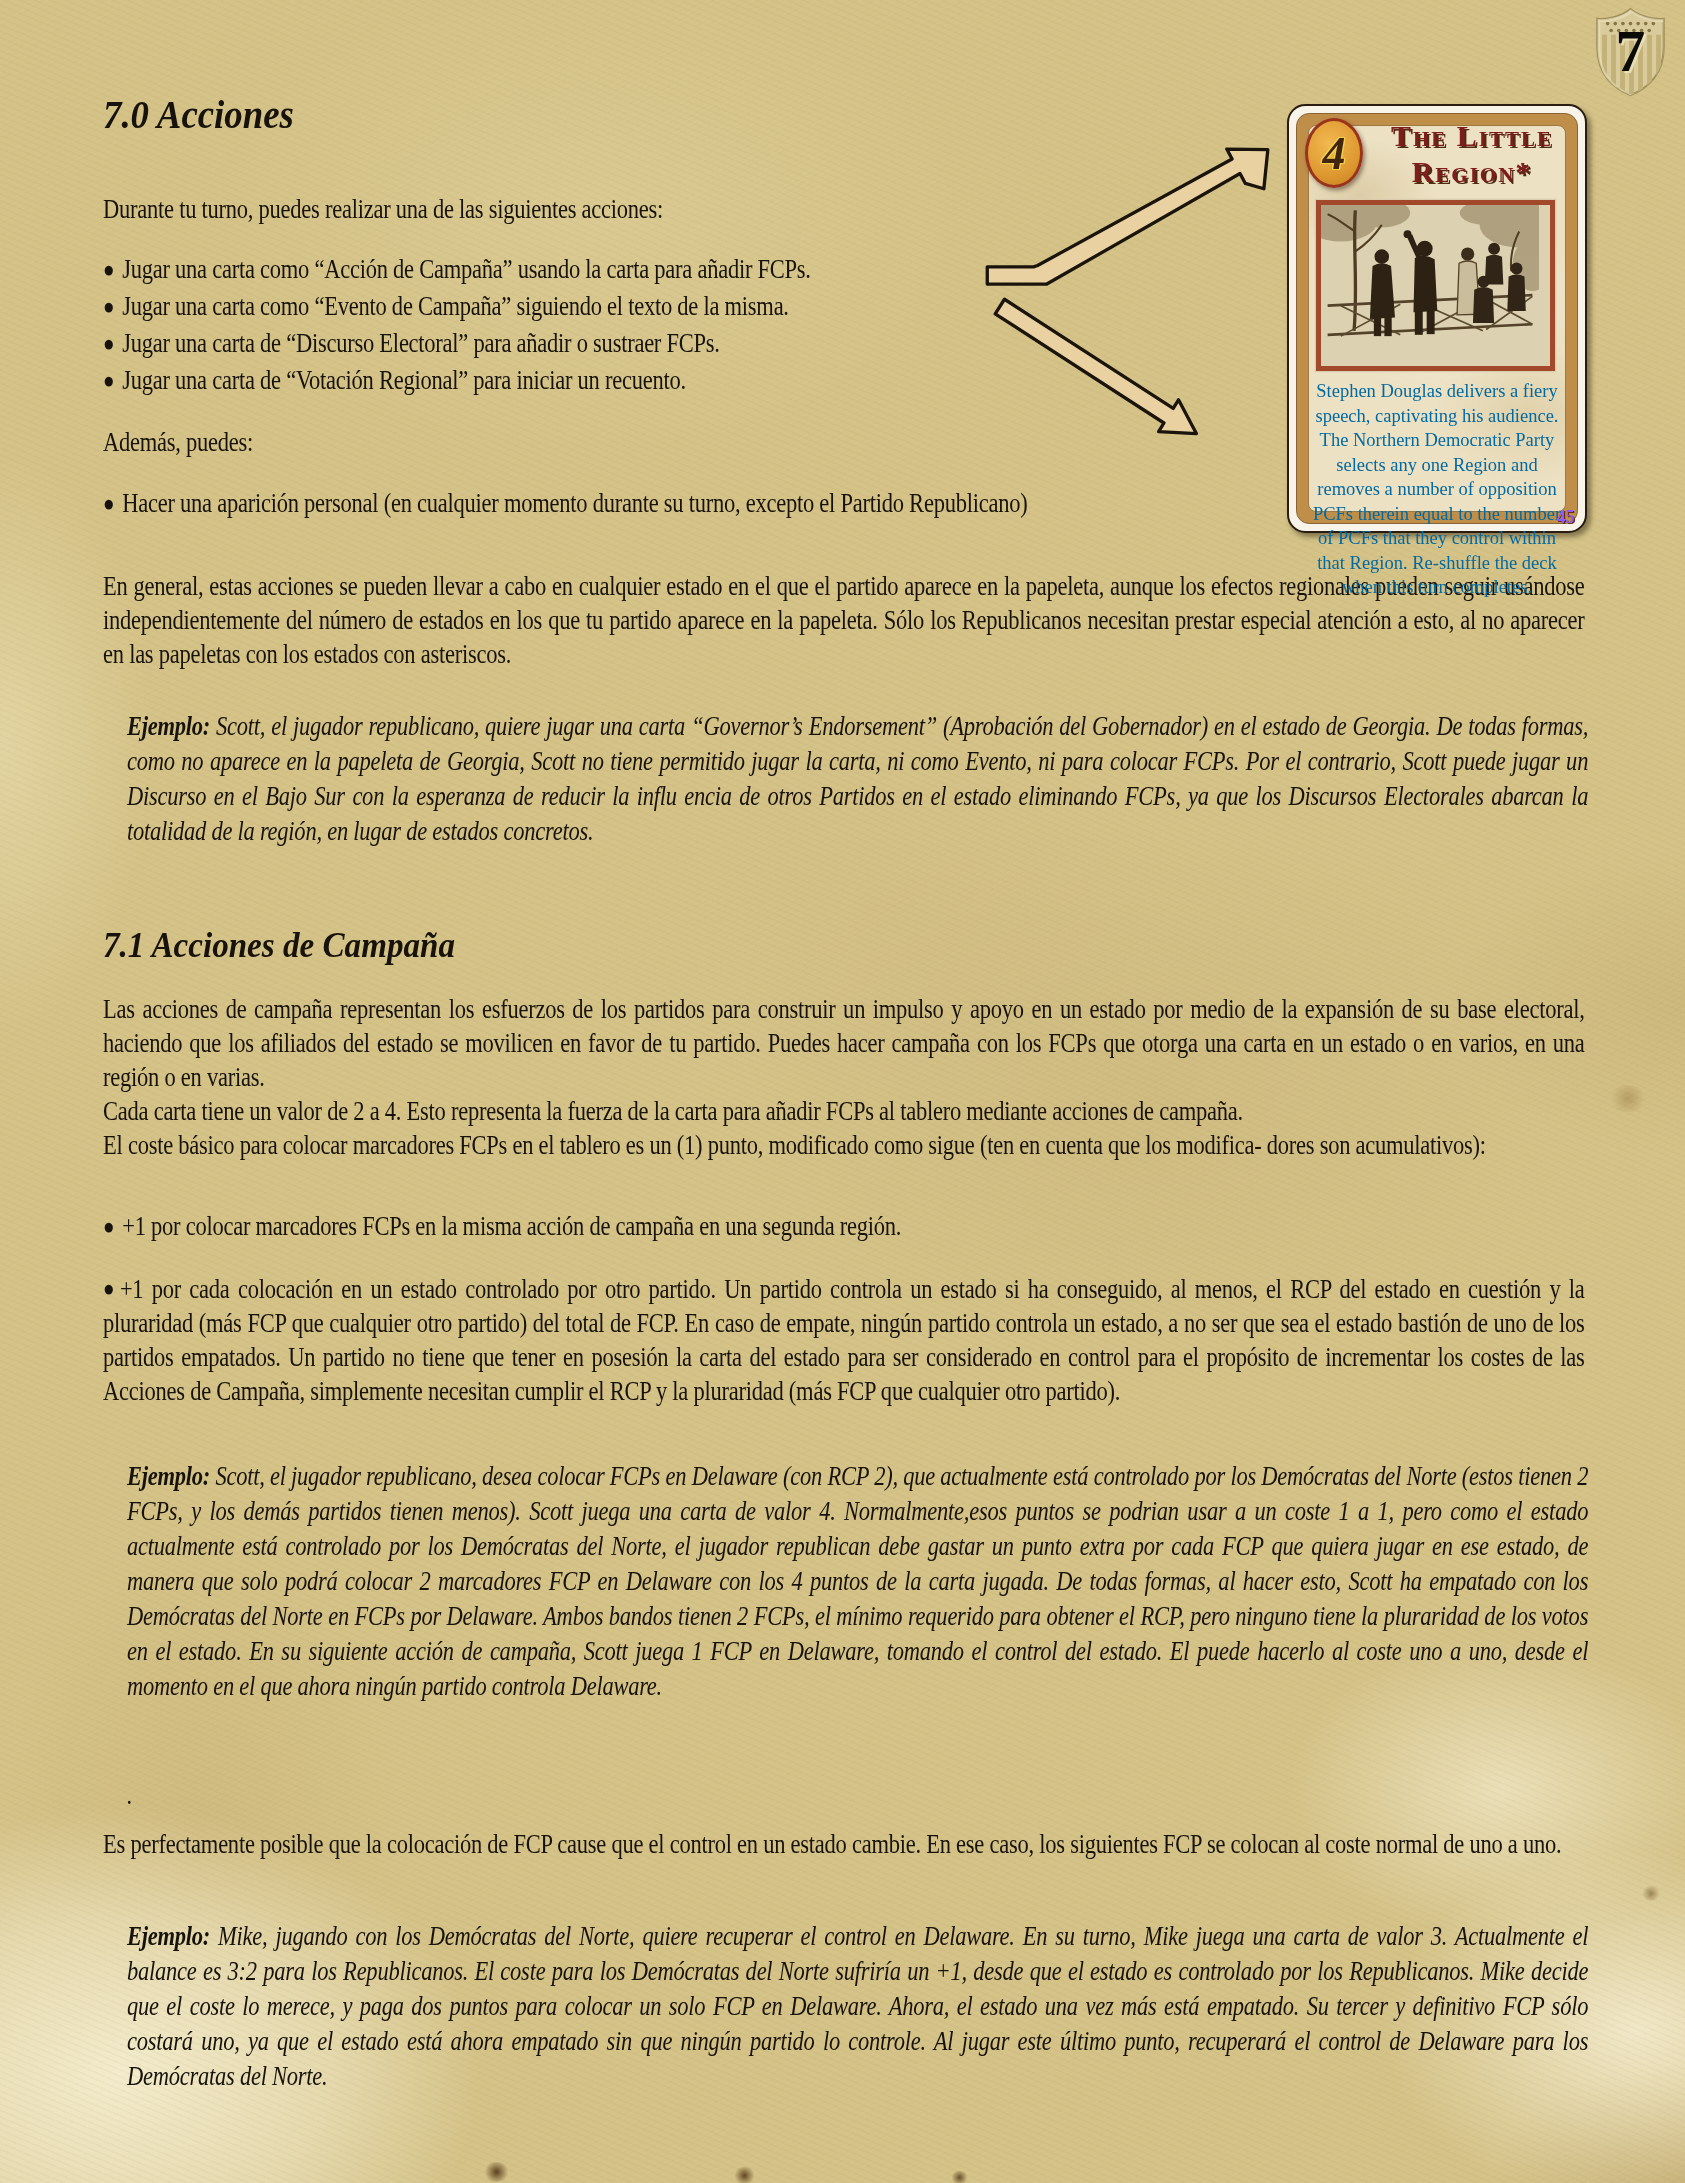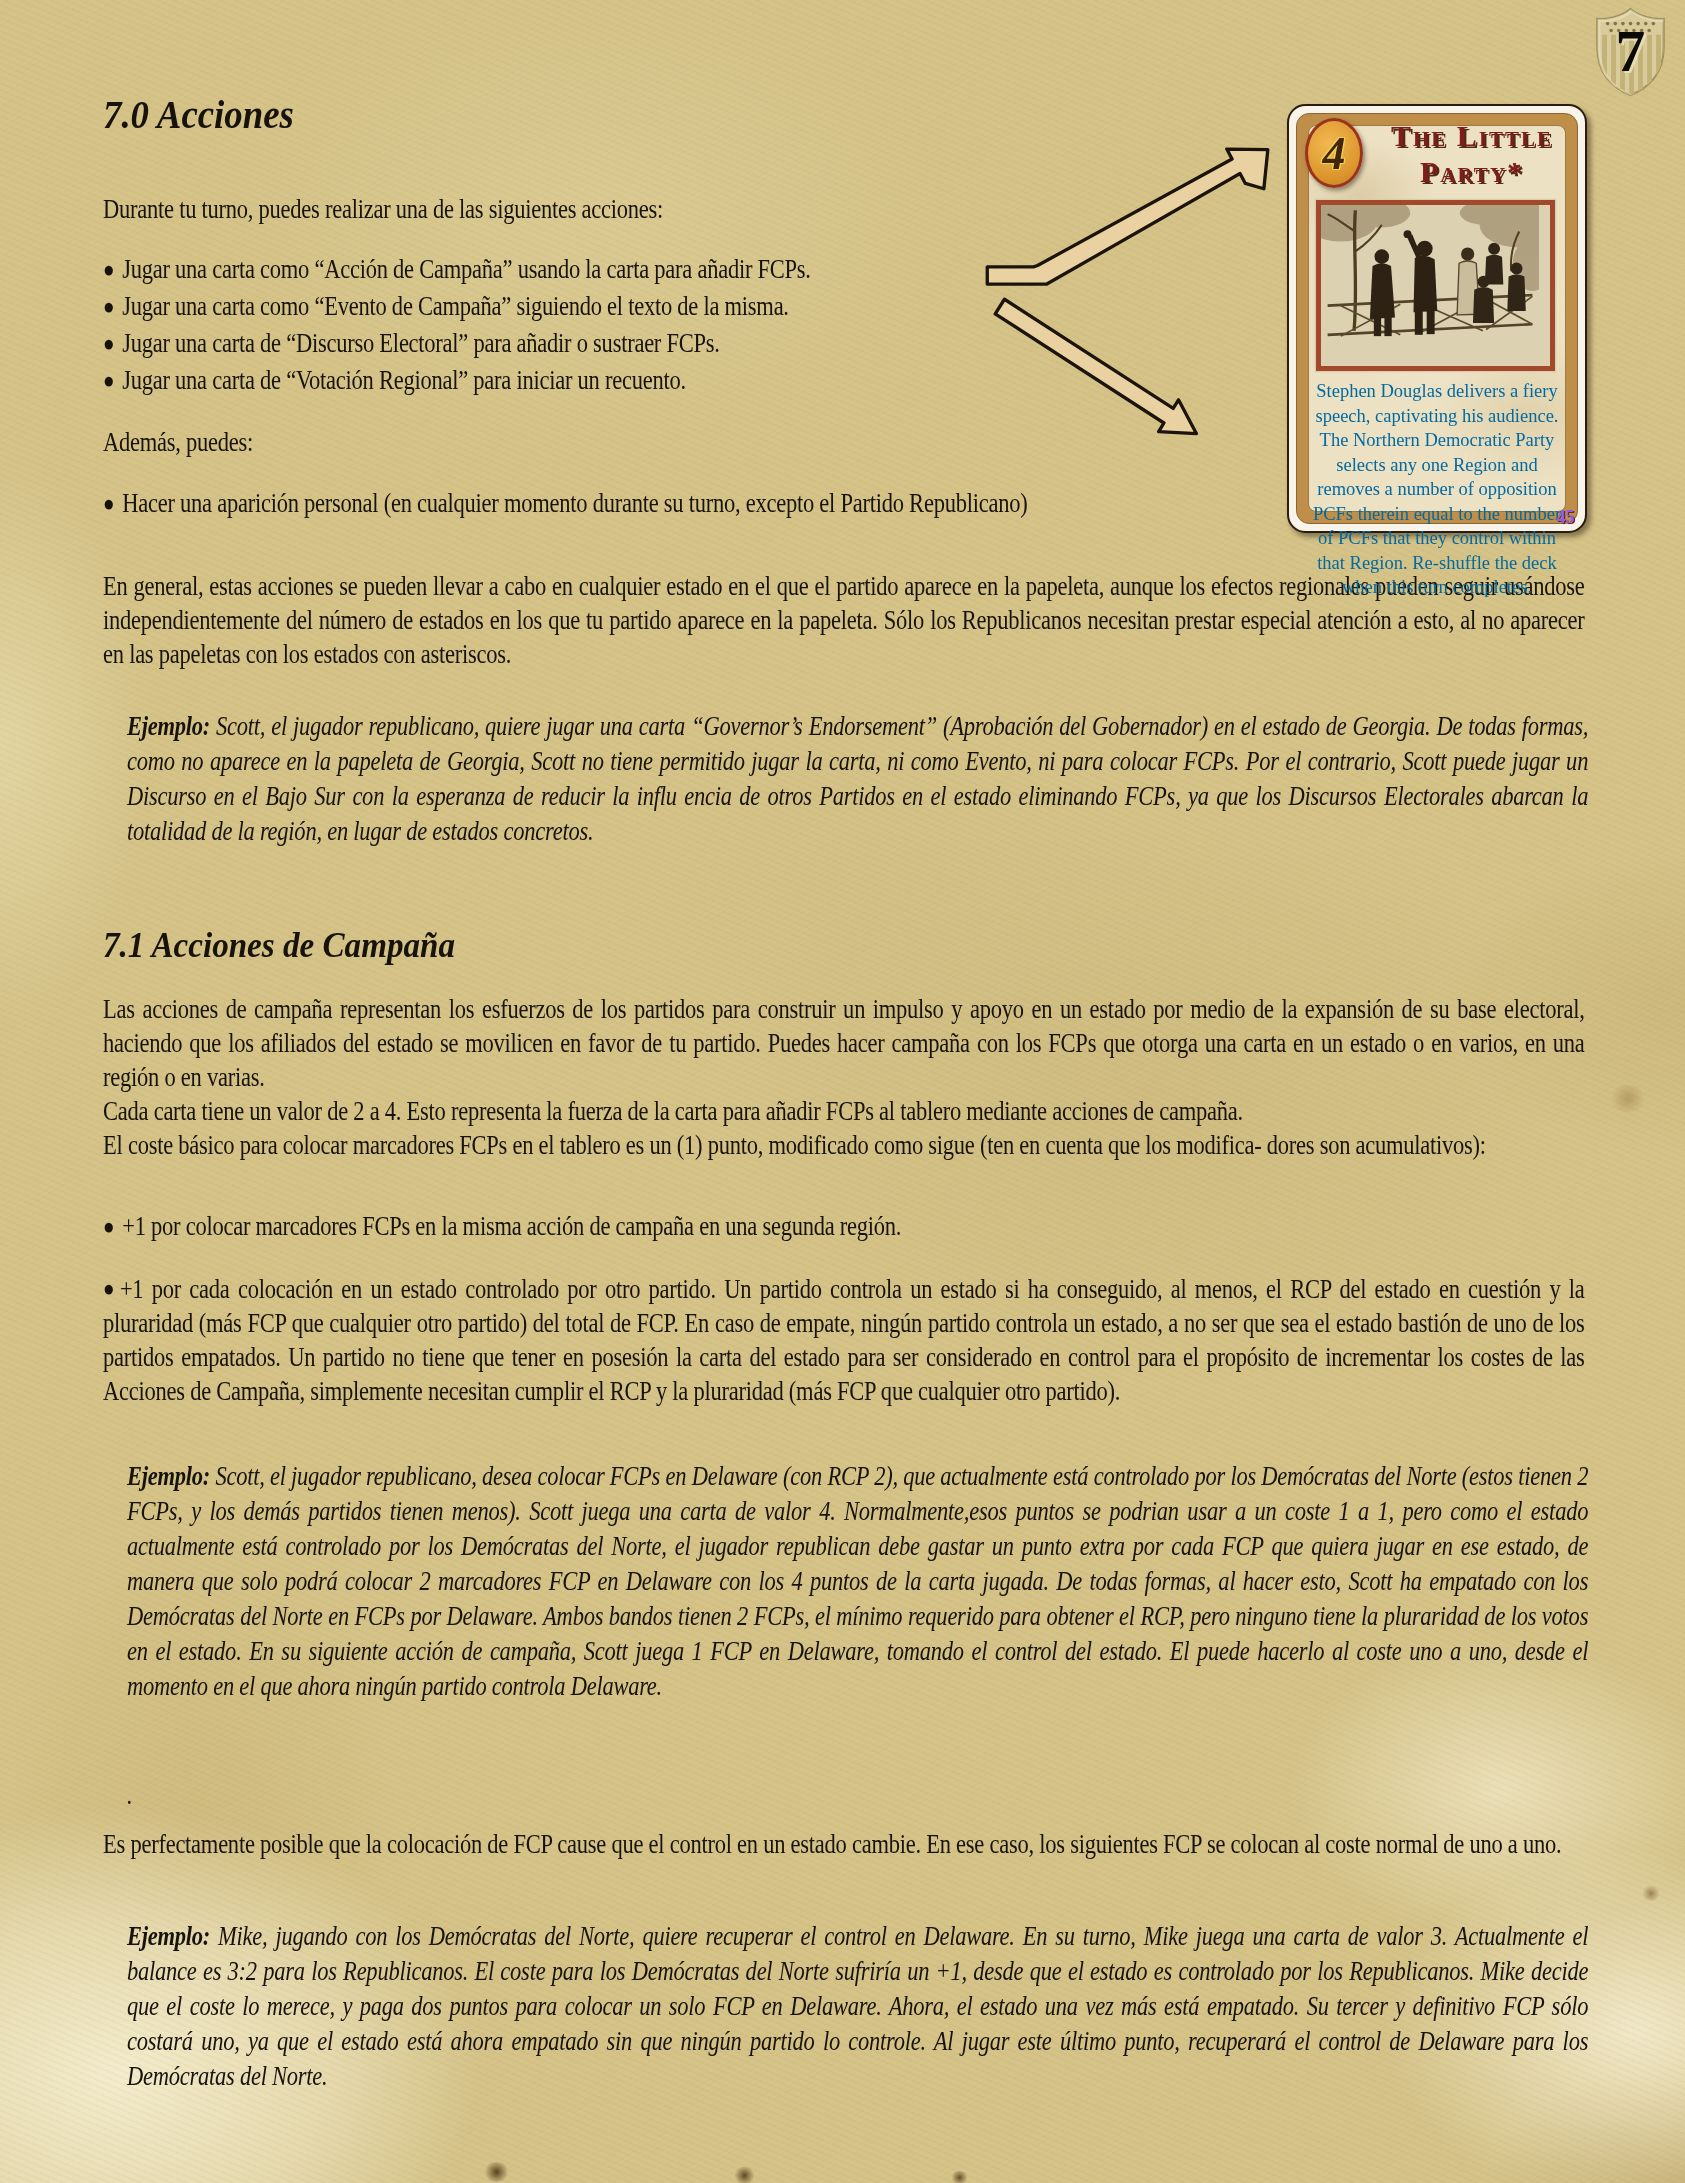--- a/index.html
+++ b/index.html
@@ -198,21 +198,21 @@
 
   <div id="event-card">
     <div id="card-frame">
       <div id="card-inner"></div>
     </div>
     <div id="card-value-badge">
       <span>4</span>
     </div>
     <div id="card-title">
       <div>The Little</div>
-      <div>Party*</div>
+      <div>Region*</div>
     </div>
     <div id="card-illustration">
       <svg width="218" height="151" viewBox="0 0 330 228" preserveAspectRatio="none">
         <rect width="330" height="228" fill="#dcd1b1"></rect>
         <g fill="#7a6844" opacity="0.45">
           <ellipse cx="30" cy="25" rx="55" ry="30"></ellipse>
             <ellipse cx="90" cy="12" rx="45" ry="22"></ellipse>
           <ellipse cx="300" cy="30" rx="60" ry="34"></ellipse>
             <ellipse cx="250" cy="12" rx="40" ry="18"></ellipse>
           <ellipse cx="320" cy="90" rx="30" ry="40"></ellipse>

